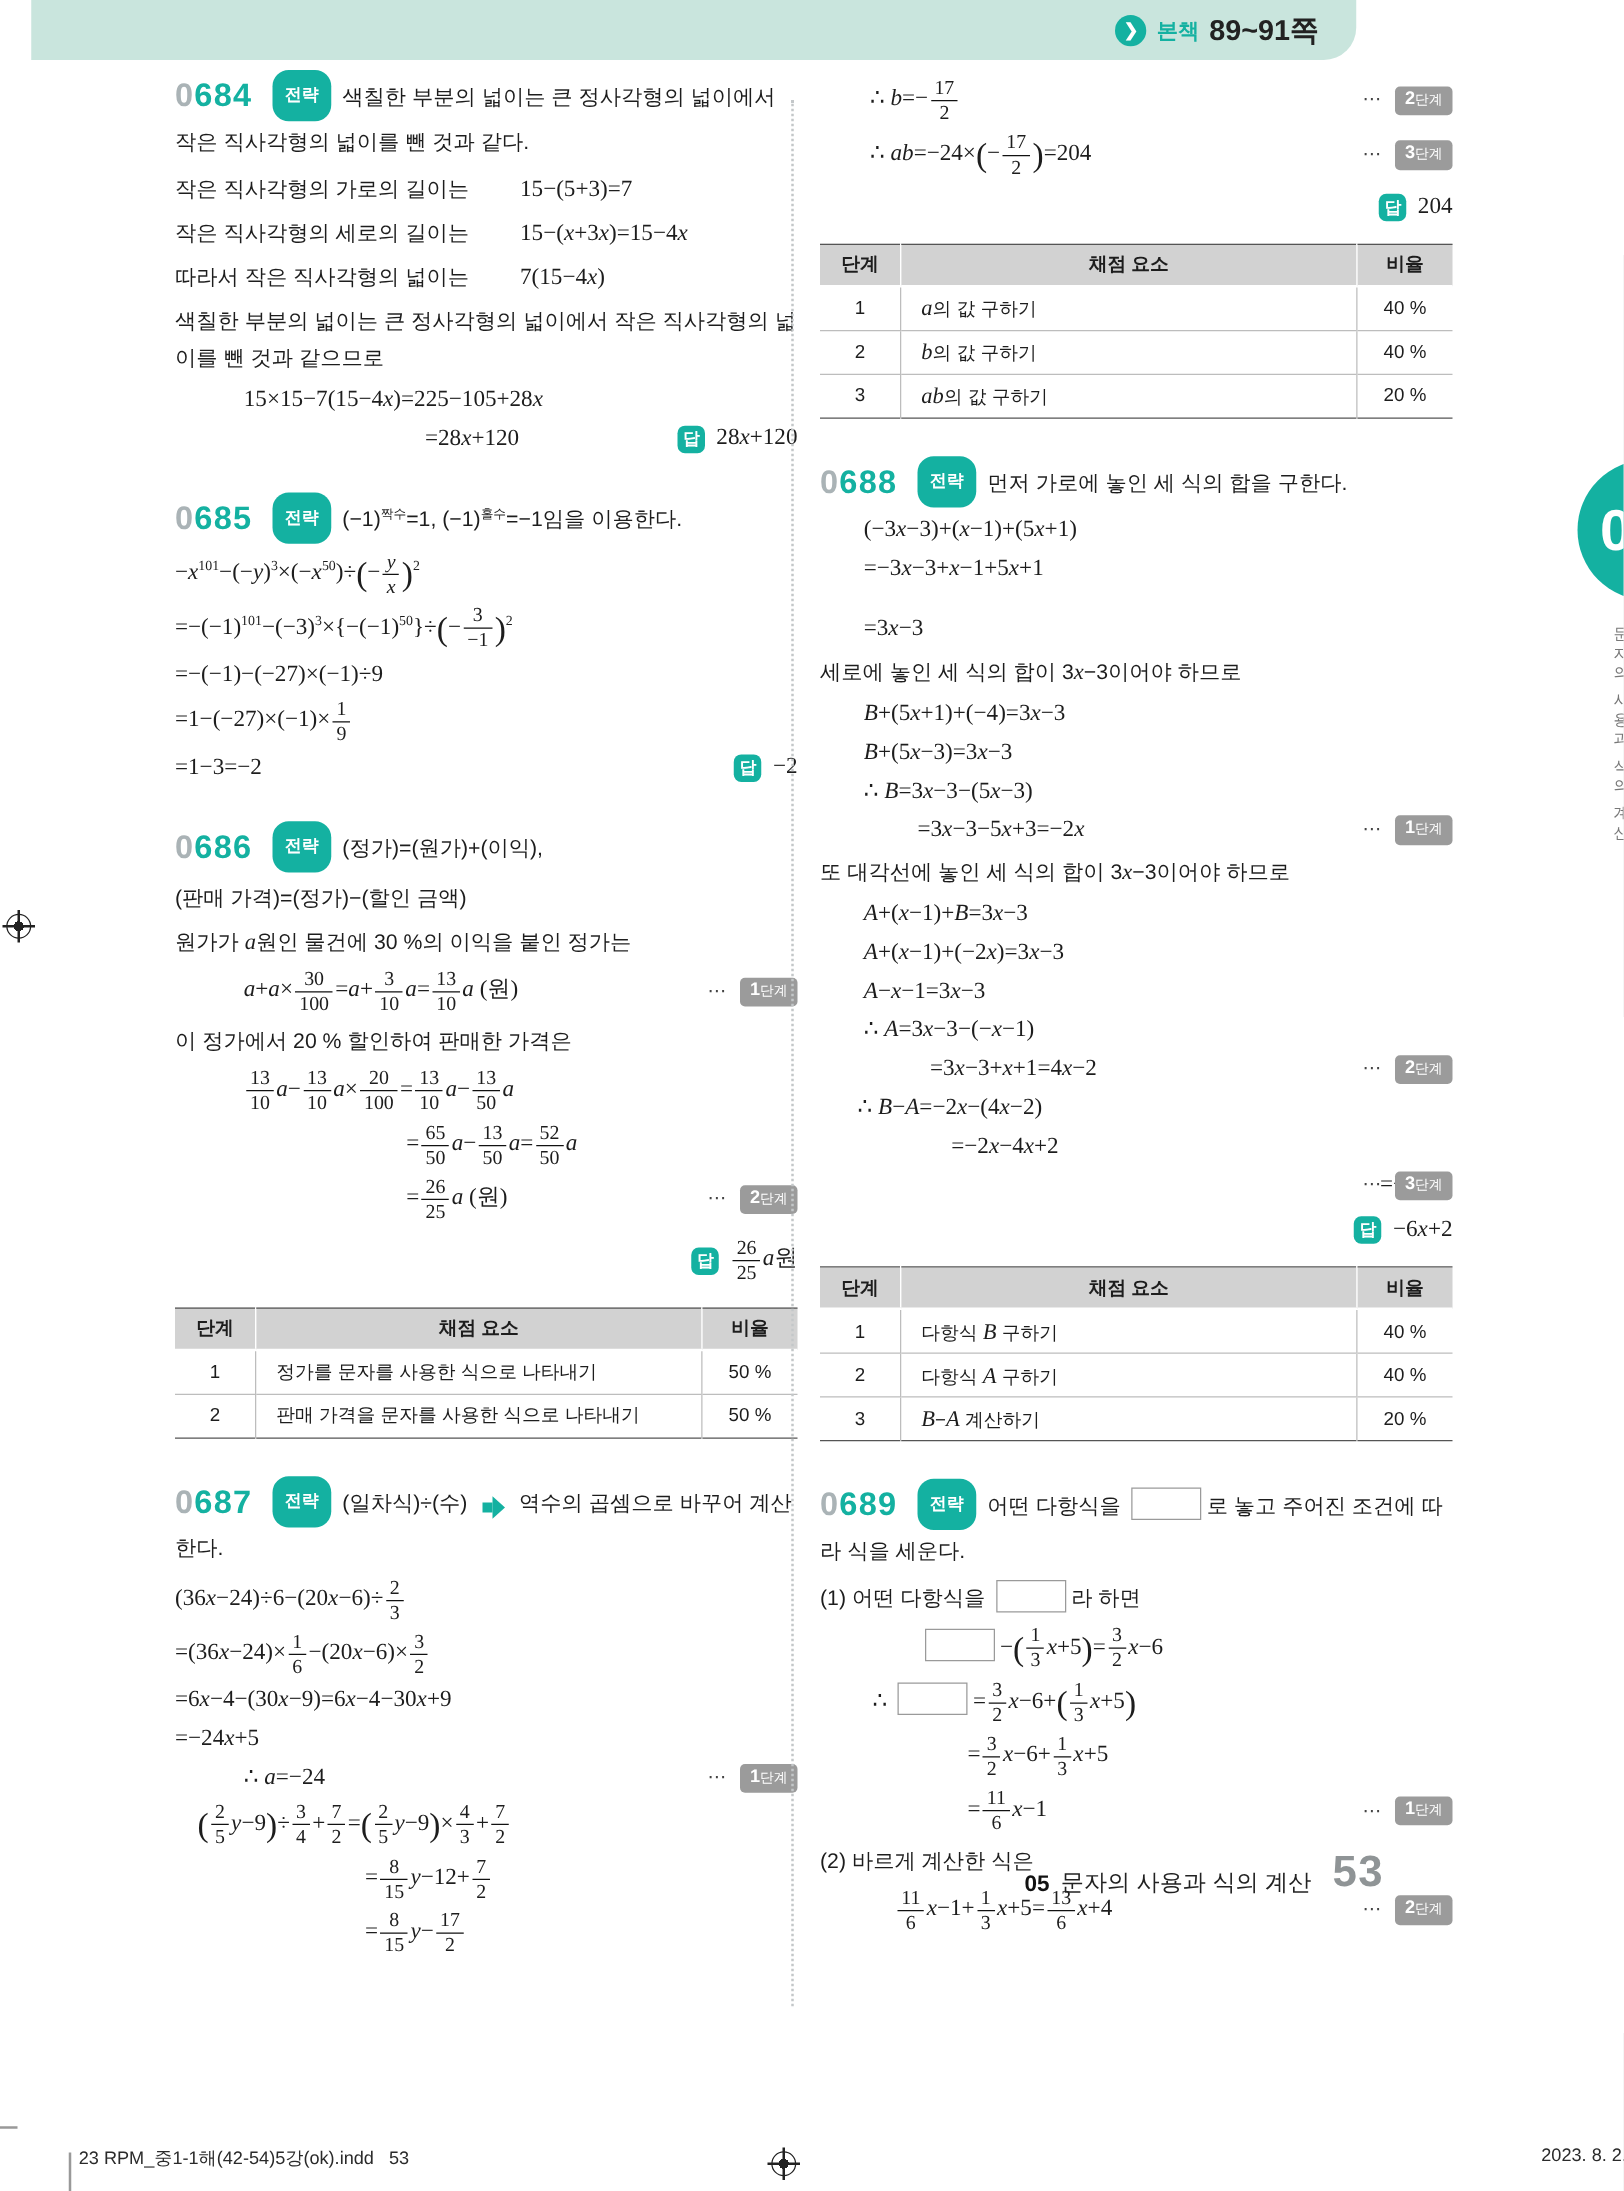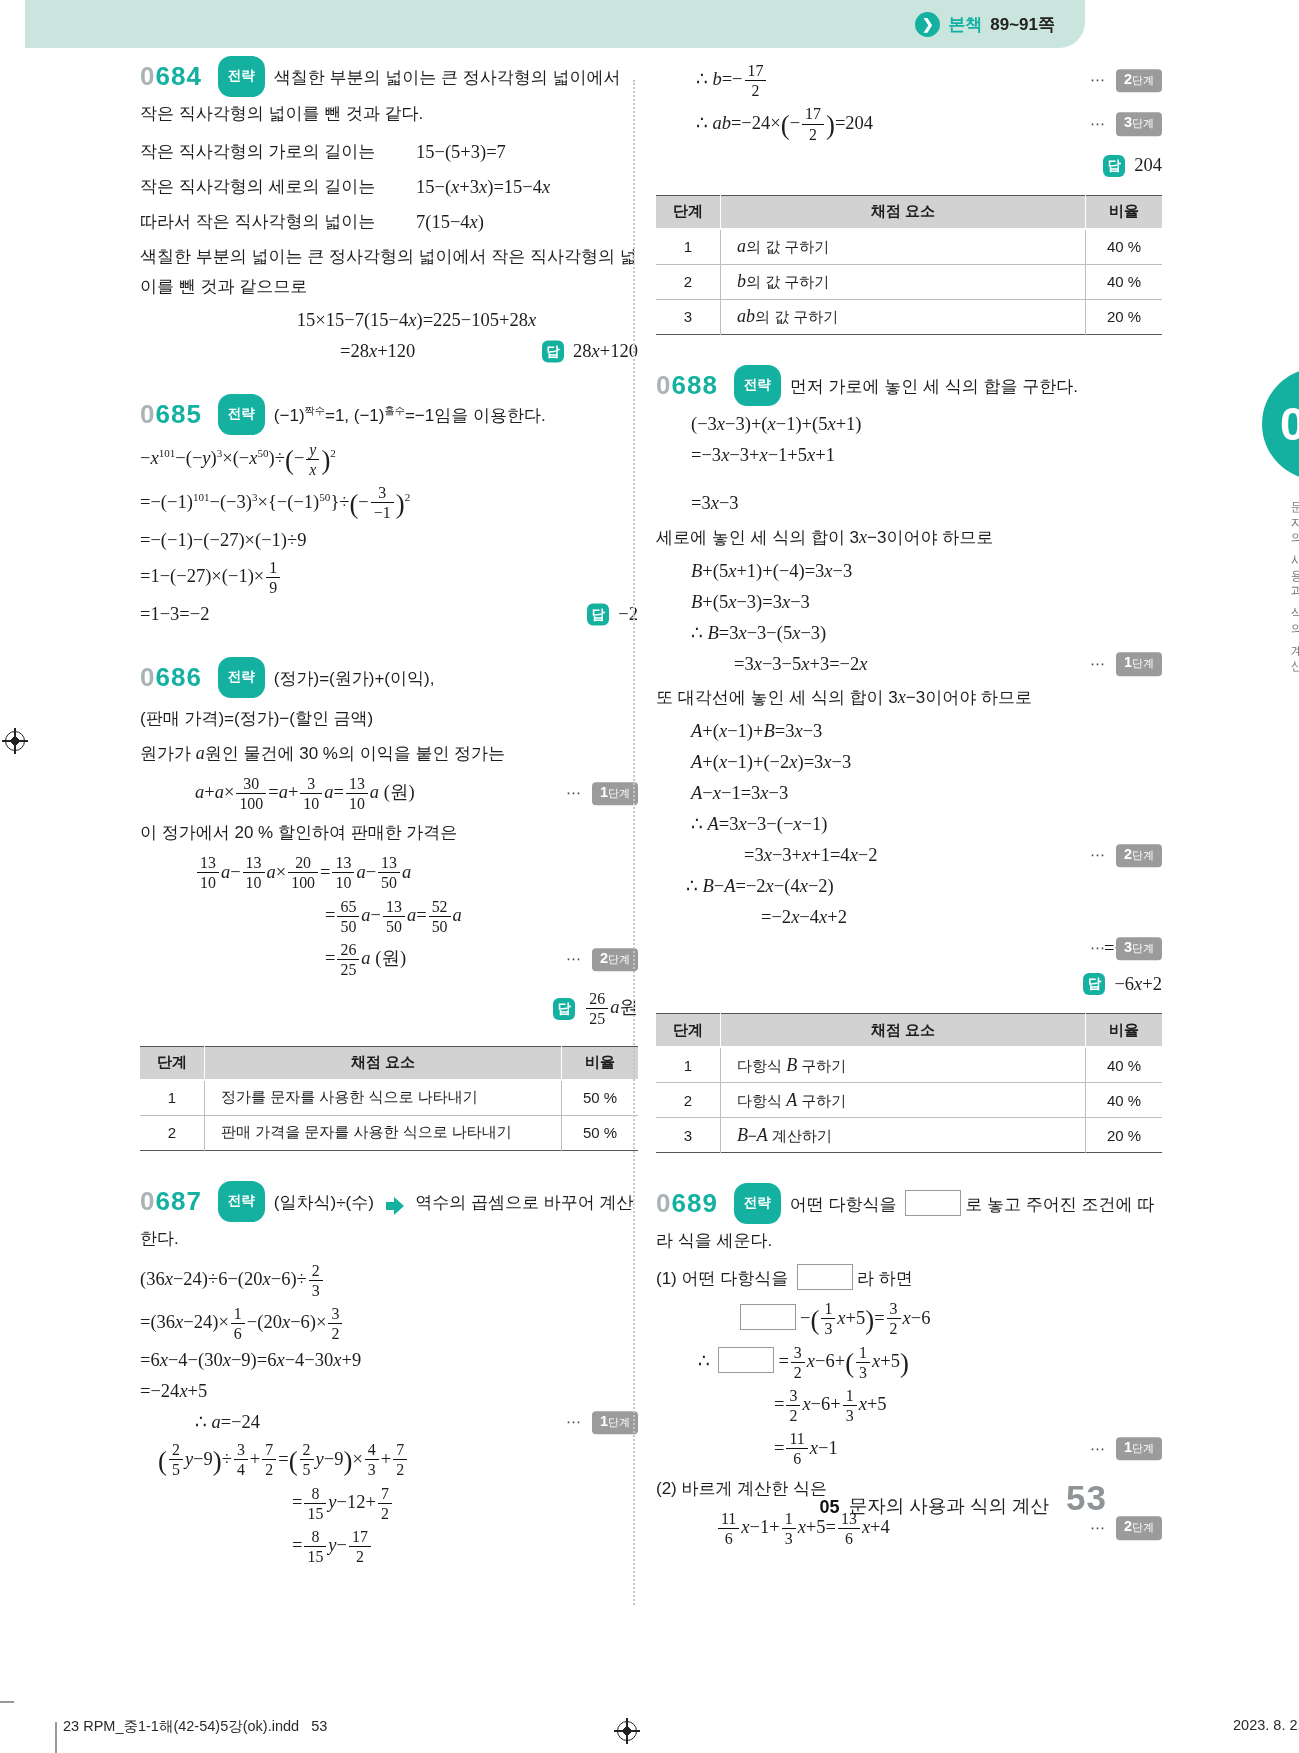--- a/index.html
+++ b/index.html
@@ -11,21 +11,21 @@
   html,body{margin:0;padding:0;background:#e8e8e8;}
   .page{position:relative;width:1299px;height:1753px;background:#fff;overflow:hidden;
         font-family:"Liberation Sans",sans-serif;color:var(--ink);}
   
   .band{position:absolute;left:25px;top:0;width:1060px;height:48px;background:var(--band);
         border-radius:0 0 26px 0;display:flex;align-items:center;justify-content:flex-end;
         padding-right:30px;box-sizing:border-box;gap:8px;}
   .chev{width:25px;height:25px;border-radius:50%;background:var(--teal);color:#fff;
         display:flex;align-items:center;justify-content:center;font-size:14px;font-weight:bold;}
   .bklabel{color:var(--teal);font-weight:bold;font-size:17px;}
-  .bkpages{color:#222;font-weight:bold;font-size:17px;}
+  .bkpages{color:#222;font-weight:bold;font-size:23px;}
   
   .col{position:absolute;top:56px;}
   #col-left{left:140px;width:498px;}
   #col-right{left:656px;width:506px;}
   .divider{position:absolute;left:633px;top:80px;height:1525px;border-left:2px dotted #c3c7c9;}
   
   .prob{margin-bottom:30px;}
   .head{margin:0 0 6px;line-height:34px;font-size:17px;}
   .pnum{font-size:26px;font-weight:bold;letter-spacing:1px;margin-right:16px;vertical-align:-2px;}
   .pnum .z{color:#aab3b6;}
@@ -113,21 +113,21 @@
         </p>
         <p class="pairline">
           <span class="plbl">작은 직사각형의 세로의 길이는</span>
           <span class="m">15−(<i>x</i>+3<i>x</i>)=15−4<i>x</i></span>
         </p>
         <p class="pairline">
           <span class="plbl">따라서 작은 직사각형의 넓이는</span>
           <span class="m">7(15−4<i>x</i>)</span>
         </p>
         <p class="txt">색칠한 부분의 넓이는 큰 정사각형의 넓이에서 작은 직사각형의 넓이를 뺀 것과 같으므로</p>
-        <p class="mline" style="margin-left: 55px; text-align: center;"><span class="m">15×15−7(15−4<i>x</i>)=225−105+28<i>x</i></span></p>
+        <p class="mline" style="margin-left: 55px;"><span class="m">15×15−7(15−4<i>x</i>)=225−105+28<i>x</i></span></p>
         <p class="mline" style="margin-left: 200px;"><span class="m">=28<i>x</i>+120</span><span class="tail" style="right: 200px; transform: translateY(-50%) translateX(200px);">
             <span class="abadge">답</span>
             <span class="m">28<i>x</i>+120</span>
           </span></p>
       </div>
       <div class="prob">
         <p class="head"><span class="pnum"><span class="z">0</span><span class="n">685</span></span><span class="strat">전략</span><span class="stxt">(−1)<sup>짝수</sup>=1, (−1)<sup>홀수</sup>=−1임을 이용한다.</span></p>
         <p class="mline"><span class="m">−<i>x</i><sup>101</sup>−(−<i>y</i>)<sup>3</sup>×(−<i>x</i><sup>50</sup>)÷<span class="bp">(</span>−<span class="fr"><span class="nu"><i>y</i></span><span class="de"><i>x</i></span></span><span class="bp">)</span><sup>2</sup></span></p>
         <p class="mline"><span class="m">=−(−1)<sup>101</sup>−(−3)<sup>3</sup>×{−(−1)<sup>50</sup>}÷<span class="bp">(</span>−<span class="fr"><span class="nu">3</span><span class="de">−1</span></span><span class="bp">)</span><sup>2</sup></span></p>
         <p class="mline"><span class="m">=−(−1)−(−27)×(−1)÷9</span></p>

